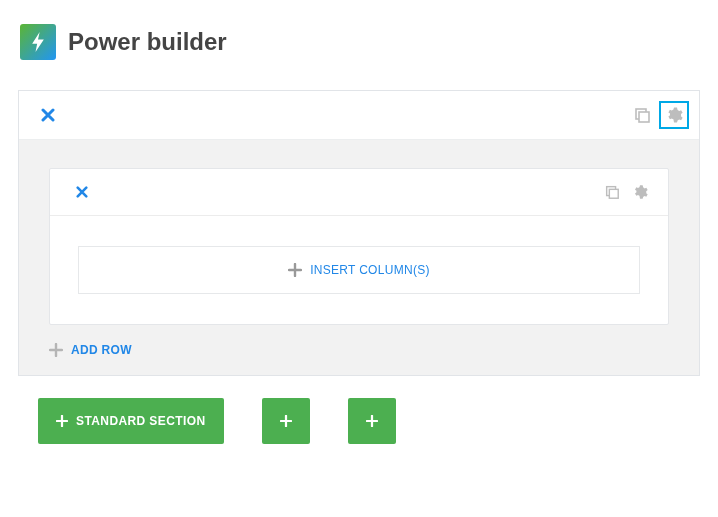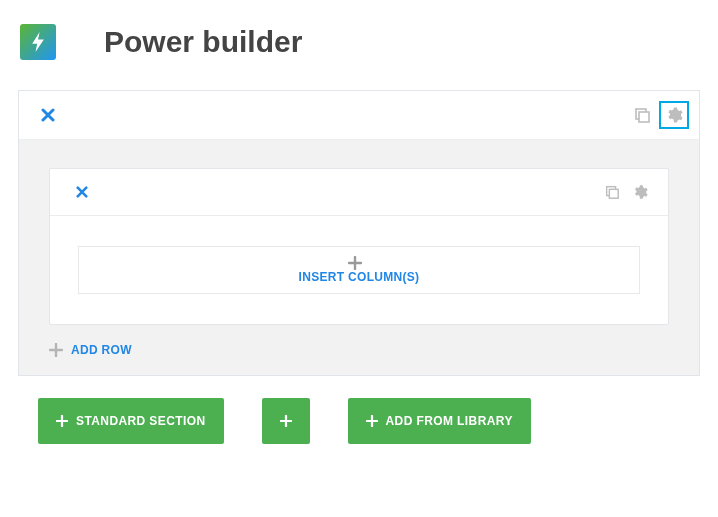--- a/index.html
+++ b/index.html
@@ -9,35 +9,35 @@
       width: 718px;
       height: 517px;
     }
     .header { display: flex; align-items: center; padding: 24px 20px 10px; }
     .logo {
       width: 36px; height: 36px; border-radius: 3px;
       background: linear-gradient(135deg, #5BB534 0%, #2196F3 100%);
       display: flex; align-items: center; justify-content: center;
       margin-right: 12px;
     }
-    .title { color: #444; font-size: 30px; font-weight: 700; margin-left: 36px; }
+    .title { color: #444; font-size: 24px; font-weight: 700; }
     .main { padding: 20px 18px 0; }
     .section-outer { border: 1px solid #e1e4e8; background: #fff; }
     .section-toolbar { display: flex; align-items: center; padding: 10px 10px 10px 16px; }
     .spacer { flex: 1; }
     .icon-btn { cursor: pointer; padding: 5px 6px; color: #bdbdbd; display: inline-flex; align-items: center; }
     .icon-btn.blue { color: #2187e7; }
     .settings-highlight { border: 2px solid #00a8e6; padding: 3px 4px; margin-left: 2px; }
     .section-body { background: #f2f2f2; padding: 28px 30px 18px; border-top: 1px solid #eceeef; }
     .row-card { background: #fff; border: 1px solid #e4e6e9; border-radius: 2px; }
     .row-toolbar { display: flex; align-items: center; padding: 10px 14px 10px 20px; border-bottom: 1px solid #ececec; }
     .insert-col {
       margin: 30px 28px; border: 1px solid #e6e8ea; background: #fff;
       height: 48px; display: flex; align-items: center; justify-content: center;
-      cursor: pointer; color: #2187e7; font-weight: 700; font-size: 12px; letter-spacing: 0.3px; flex-direction: column;
+      cursor: pointer; color: #2187e7; font-weight: 400; font-size: 12px; letter-spacing: 0.3px;
     }
     .insert-col .plus-icon { color: #999; margin-right: 8px; }
     .add-row {
       display: flex; align-items: flex-end; margin-top: 18px;
       cursor: pointer; color: #2187e7; font-weight: 700; font-size: 12px; letter-spacing: 0.3px;
     }
     .add-row .plus-icon { color: #b5b5b5; margin-right: 8px; }
     .buttons-row { display: flex; gap: 18px; padding: 22px 18px 0; }
     .green-btn {
       background: #4CAF50; color: #fff; border: none; cursor: pointer;
@@ -132,15 +132,14 @@
   </button>
   <button class="green-btn">
     <svg width="12" height="12" viewBox="0 0 14 14">
         <path d="M7 1 L7 13 M1 7 L13 7" stroke="#fff" stroke-width="2.6" stroke-linecap="round"></path>
       </svg>
   </button>
   <button class="green-btn">
     <svg width="12" height="12" viewBox="0 0 14 14">
         <path d="M7 1 L7 13 M1 7 L13 7" stroke="#fff" stroke-width="2.6" stroke-linecap="round"></path>
       </svg>
-    <span>ADD FROM LIBRARY</span>
   </button>
 </div>
 
 </body></html>

